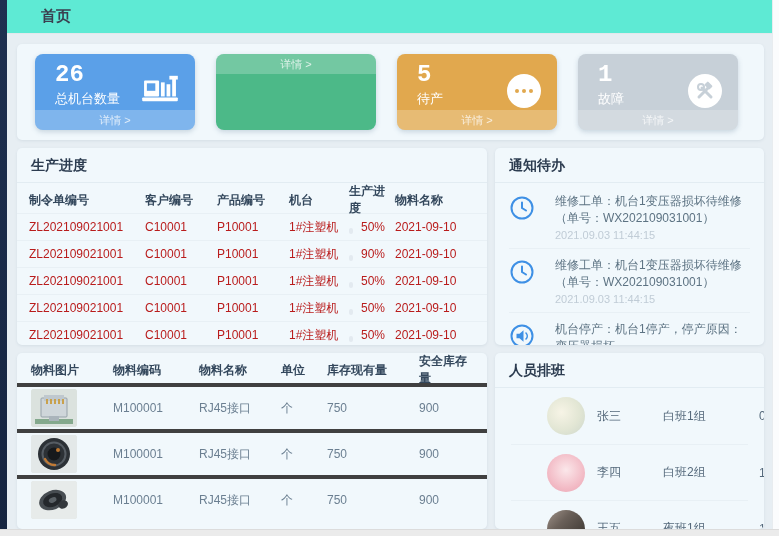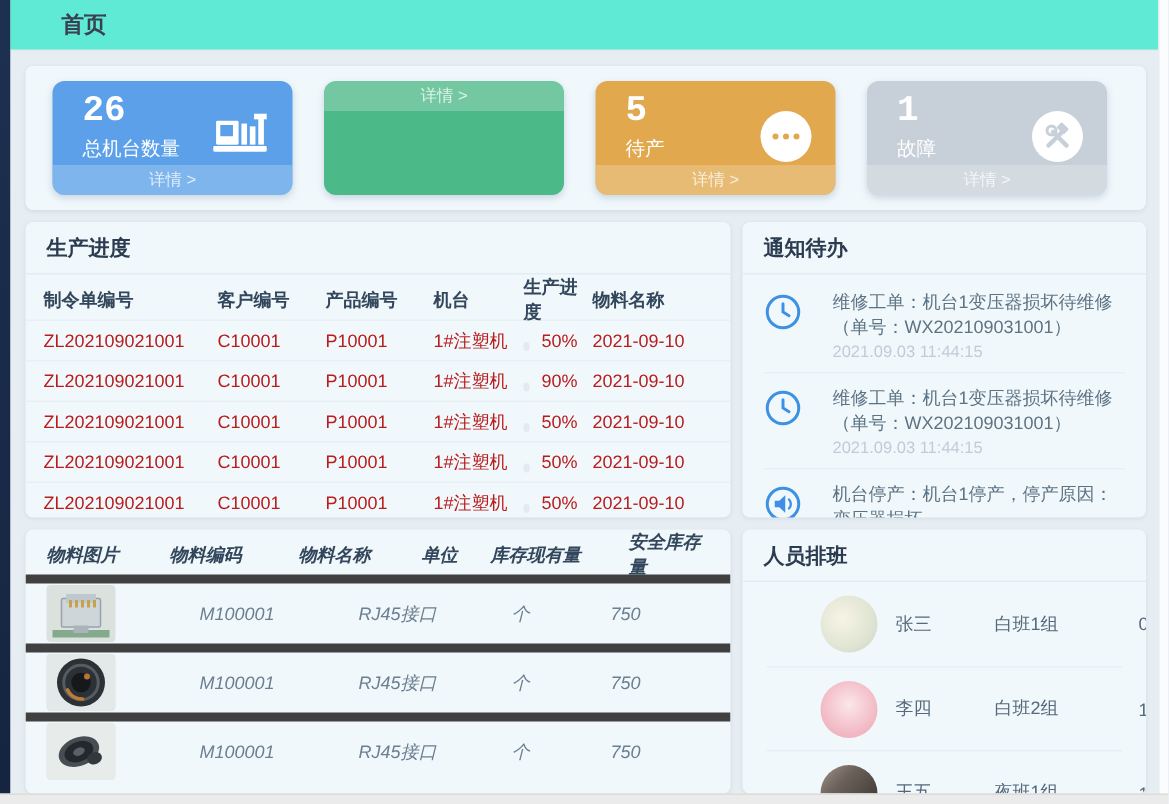--- a/index.html
+++ b/index.html
@@ -49,24 +49,24 @@
 
   
   .notice-list { padding:2px 14px 0; }
   .notice-item { display:flex; gap:20px; padding:8px 0 7px; border-bottom:1px solid #e8f0f5; }
   .notice-item:last-child { border-bottom:none; }
   .n-icon { flex:none; margin-top:2px; }
   .n-text { font-size:12px; color:#5d7383; line-height:1.45; }
   .n-time { font-size:11px; color:#c0ccd6; margin-top:1px; }
 
   
-  .inv-grid { display:grid; grid-template-columns:82px 86px 82px 46px 92px 1fr; align-items:center; padding:0 14px;font-style:italic; }
+  .inv-grid { display:grid; grid-template-columns:82px 86px 82px 46px 92px 1fr; align-items:center; padding:0 14px; }
   .inv-head { height:30px; }
   .inv-head span { font-size:12px; font-weight:bold; color:#33475c; }
-  .inv-row { height:46px; border-top:6px solid #404040;gap:20px; }
+  .inv-row { height:46px; border-top:4px solid #404040; }
   .inv-row span { font-size:12px; color:#6b7f91; }
   .mat-img { width:46px; height:38px; border-radius:3px; overflow:hidden; background:#dde4e3; display:flex; align-items:center; justify-content:center; }
 
   
   .sch-list { padding:0 16px; }
   .sch-row { display:grid; grid-template-columns:50px 66px 96px 1fr; align-items:center; height:56px; border-top:1px solid #e8f0f5; }
   .sch-row:first-child { border-top:none; }
   .sch-row span { font-size:12px; color:#55697b;margin-left:36px; }
   .avatar { width:38px; height:38px; border-radius:50%; }
   .av-1 { background:radial-gradient(circle at 38% 40%, #f7f4e6, #e2e6d4 55%, #ccd6cb); }

